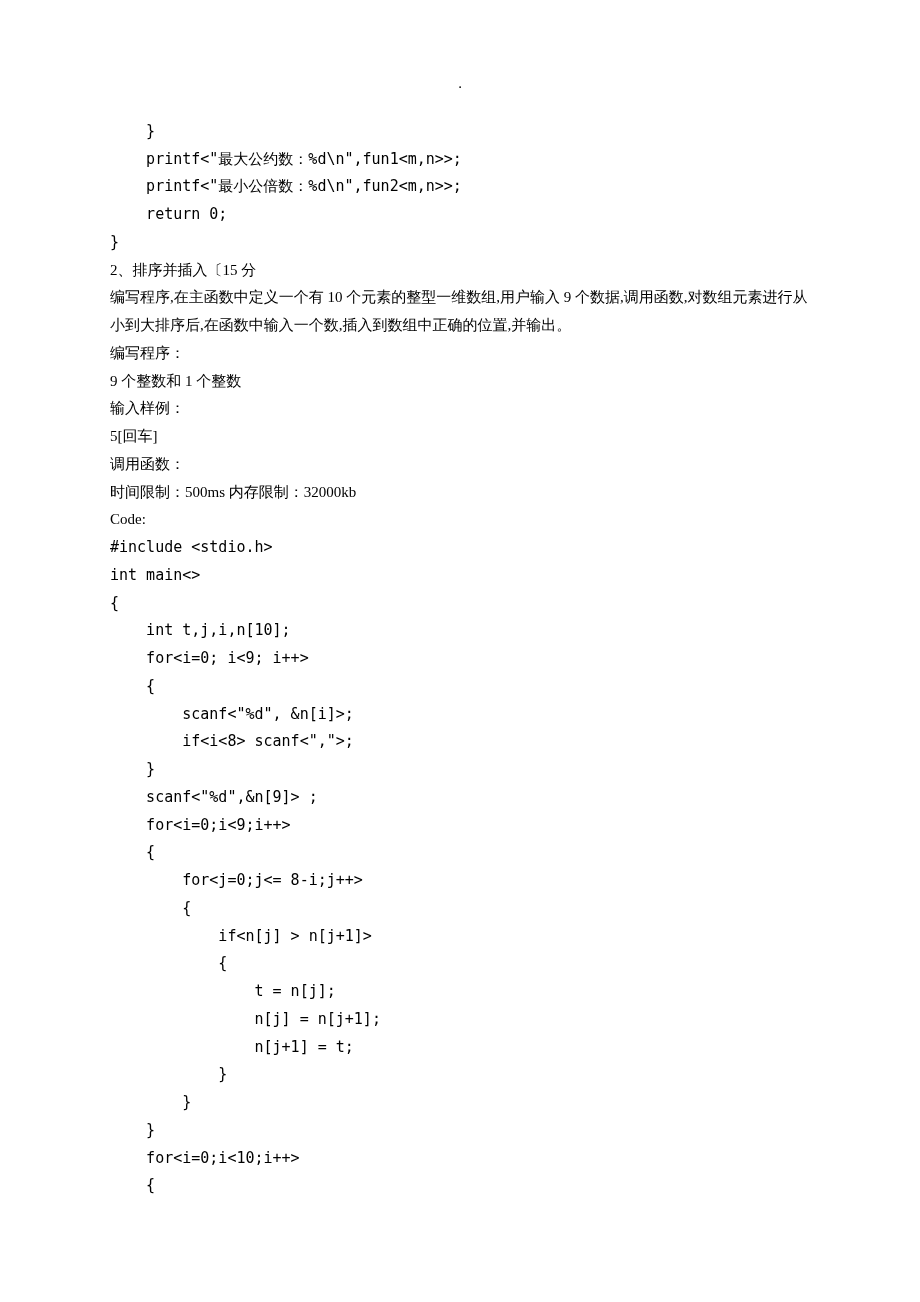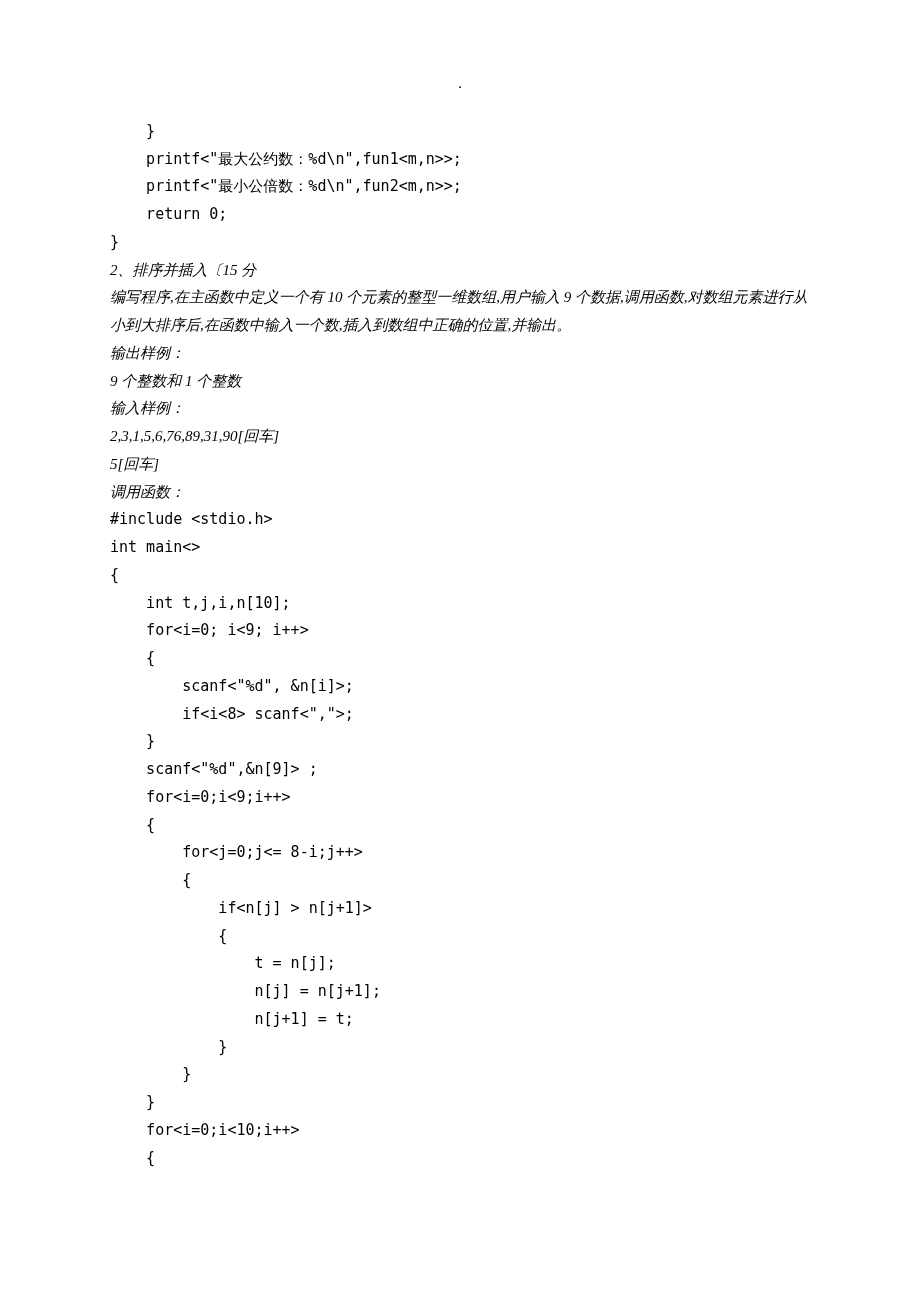--- a/index.html
+++ b/index.html
@@ -25,44 +25,44 @@
   }
   pre.code {
     font-family: "SimSun", "宋体", monospace;
     font-size: 15px;
     line-height: 1.85;
     white-space: pre;
     margin: 0;
   }
   .text-line {
     margin: 0;
-    font-style: italic;
   }
 </style>
 </head>
 <body>
 
 <div class="page">
 
   <div class="dot-top">.</div>
 
   <pre class="code">    }
     printf&lt;"最大公约数：%d\n",fun1&lt;m,n&gt;&gt;;
     printf&lt;"最小公倍数：%d\n",fun2&lt;m,n&gt;&gt;;
     return 0;
 }</pre>
 
   <p class="text-line">2、排序并插入〔15 分</p>
   <p class="text-line">  编写程序,在主函数中定义一个有 10 个元素的整型一维数组,用户输入 9 个数据,调用函数,对数组元素进行从小到大排序后,在函数中输入一个数,插入到数组中正确的位置,并输出。</p>
-  <p class="text-line">输出样例：</p>
+  <p class="text-line">编写程序：</p>
   <p class="text-line"> 9 个整数和 1 个整数</p>
   <p class="text-line">输入样例：</p>
-  <p class="text-line">2,3,1,5,6,76,89,31,90[回车]</p>
   <p class="text-line">5[回车]</p>
   <p class="text-line">调用函数：</p>
+  <p class="text-line">时间限制：500ms 内存限制：32000kb</p>
+  <p class="text-line">Code:</p>
 
   <pre class="code">#include &lt;stdio.h&gt;
 int main&lt;&gt;
 {
     int t,j,i,n[10];
     for&lt;i=0; i&lt;9; i++&gt;
     {
         scanf&lt;"%d", &amp;n[i]&gt;;
         if&lt;i&lt;8&gt; scanf&lt;","&gt;;
     }

